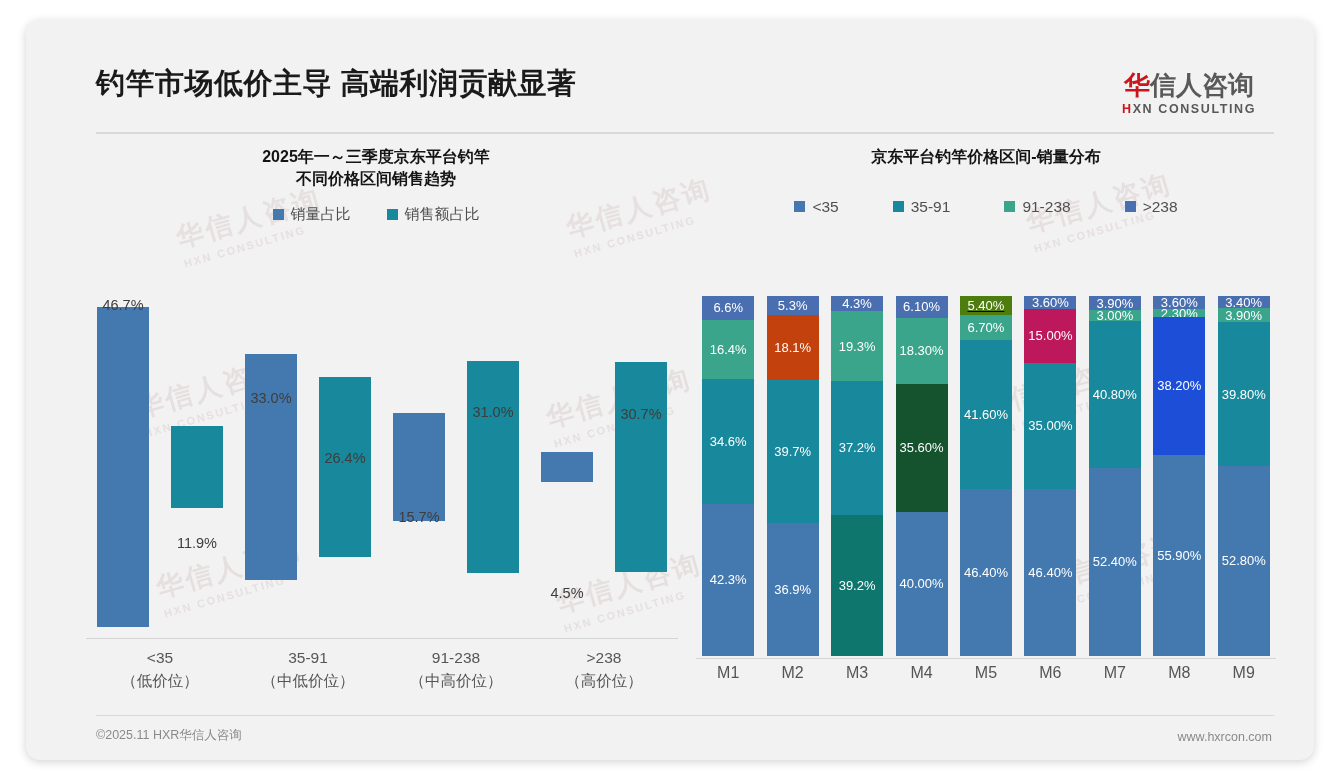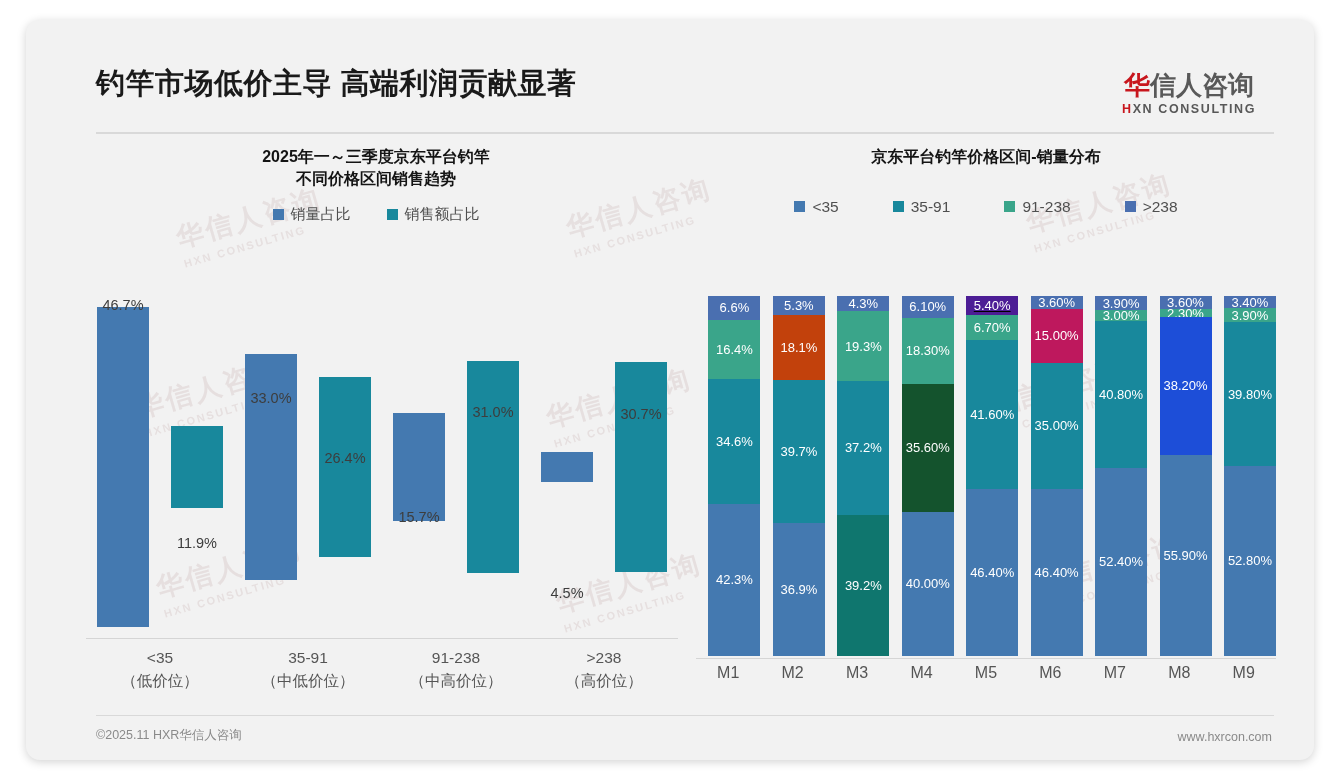--- a/index.html
+++ b/index.html
@@ -47,21 +47,21 @@
   .bar-wrap{position:relative;width:52px;display:flex;flex-direction:column;justify-content:center;height:100%;}
   .bar{width:100%;}
   .bar-lab{position:absolute;left:50%;transform:translateX(-50%);font-size:14.5px;color:#3d3d3d;white-space:nowrap;}
 
   .cats{position:absolute;left:20px;right:8px;top:500px;display:flex;}
   .cat{flex:1;text-align:center;font-size:15.5px;color:#555;line-height:1.5;}
 
   
   .plot-r{position:absolute;left:10px;right:10px;top:150px;height:360px;}
   .stacks{position:absolute;left:0;right:0;bottom:0;top:0;display:flex;align-items:flex-end;}
-  .stack-col{flex:1;display:flex;justify-content:flex-end;height:100%;margin-top:28px;}
+  .stack-col{flex:1;display:flex;justify-content:center;height:100%;margin-top:28px;}
   .stack{width:52px;height:100%;display:flex;flex-direction:column;}
   .seg{position:relative;display:flex;align-items:center;justify-content:center;overflow:hidden;}
   .seg span{font-size:13px;color:#ffffff;white-space:nowrap;}
   .axis-r{position:absolute;left:10px;right:10px;top:512px;height:1px;background:#d5d5d5;}
   .months{position:absolute;left:10px;right:10px;top:518px;display:flex;}
   .month{flex:1;text-align:center;font-size:16px;color:#555;}
 
   
   .ftr-rule{position:absolute;left:70px;right:40px;bottom:44px;height:1px;background:#d9d9d9;}
   .ftr-l{position:absolute;left:70px;bottom:16px;font-size:12.5px;color:#8a8a8a;}
@@ -281,21 +281,21 @@
               <div class="seg" title="35-91 35.60%" style="flex: 35.6 0 0px; background: #14532d;">
                 <span>35.60%</span>
               </div>
               <div class="seg" title="&lt;35 40.00%" style="flex: 40 0 0px; background: rgb(68, 121, 176);">
                 <span>40.00%</span>
               </div>
             </div>
           </div>
           <div class="stack-col">
             <div class="stack">
-              <div class="seg" title="&gt;238 5.40%" style="flex: 5.4 0 0px; background: #4c1d95; text-decoration: underline;">
+              <div class="seg" title="&gt;238 5.40%" style="flex: 5.4 0 0px; background: #4d7c0f; text-decoration: underline;">
                 <span>5.40%</span>
               </div>
               <div class="seg" title="91-238 6.70%" style="flex: 6.7 0 0px; background: rgb(58, 165, 138);">
                 <span>6.70%</span>
               </div>
               <div class="seg" title="35-91 41.60%" style="flex: 41.6 0 0px; background: rgb(24, 136, 156);">
                 <span>41.60%</span>
               </div>
               <div class="seg" title="&lt;35 46.40%" style="flex: 46.4 0 0px; background: rgb(68, 121, 176);">
                 <span>46.40%</span>

